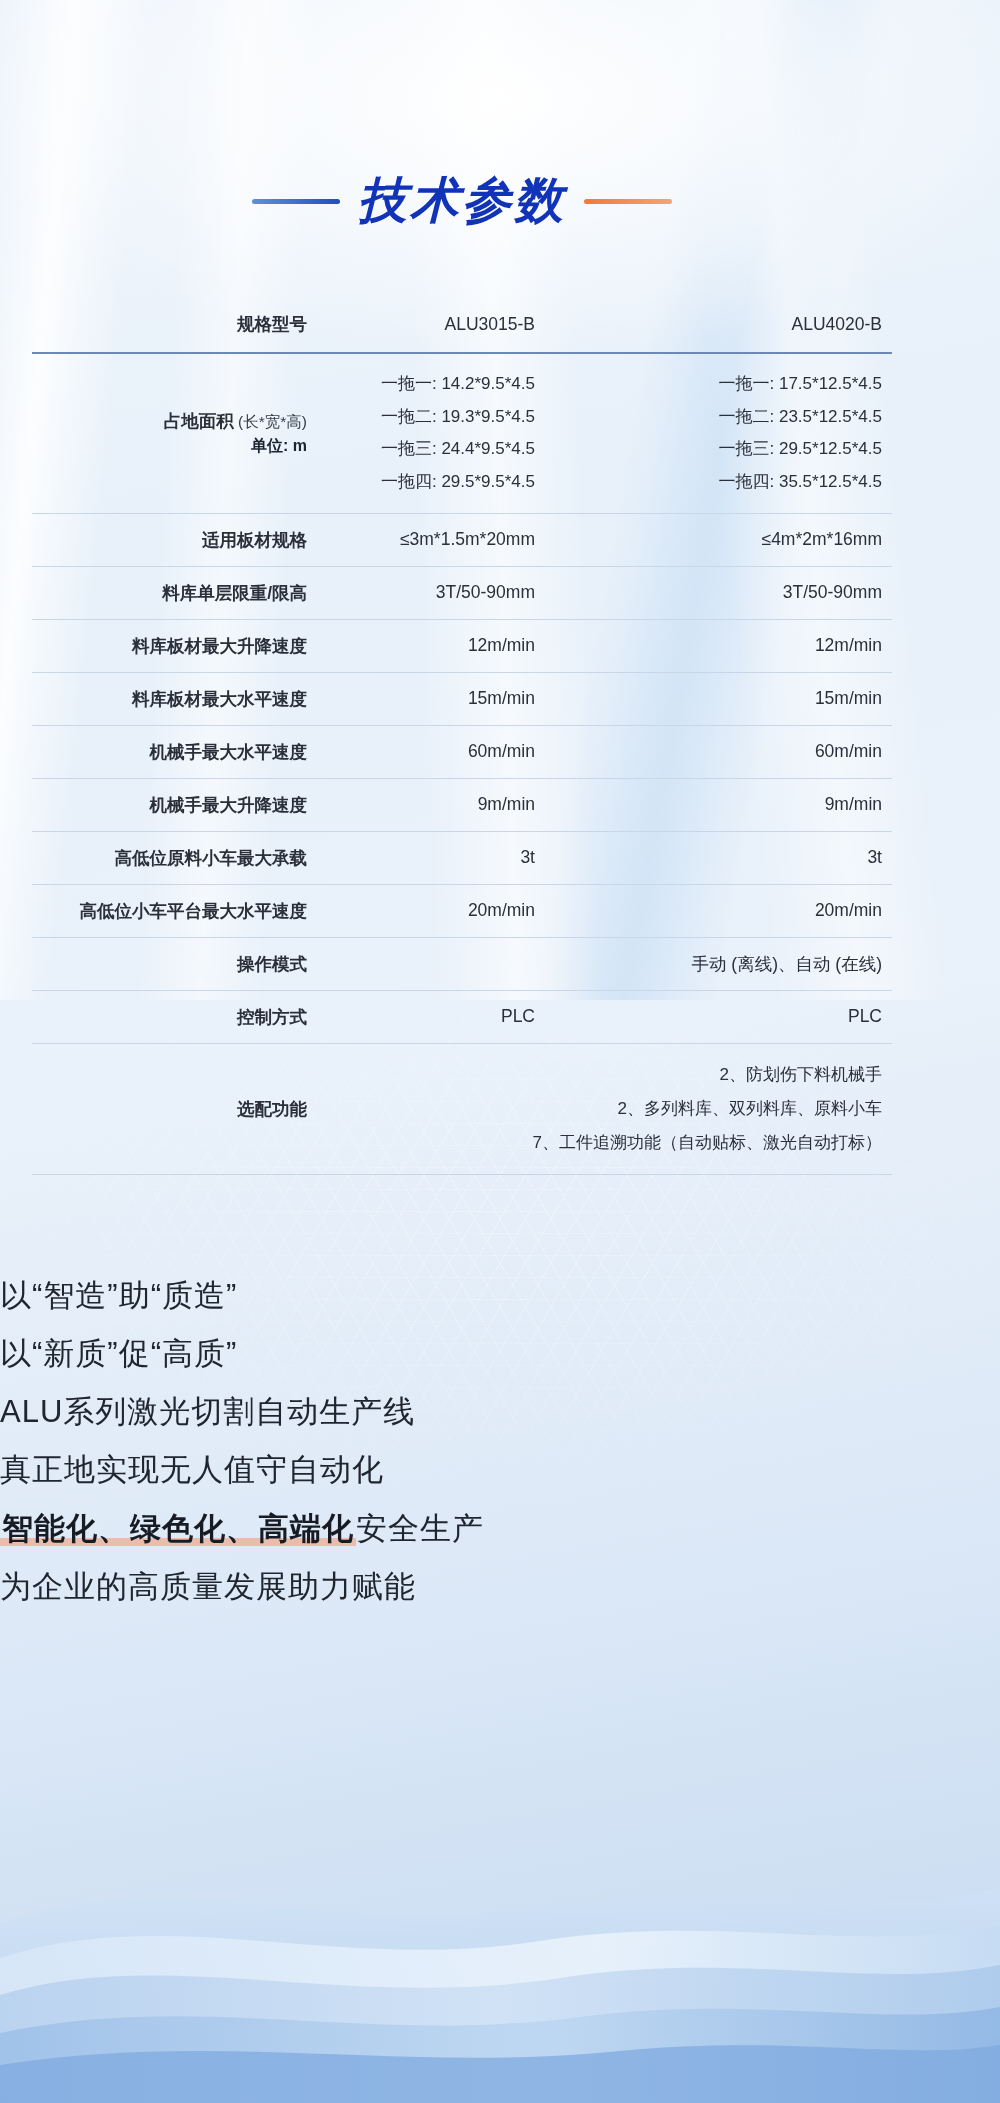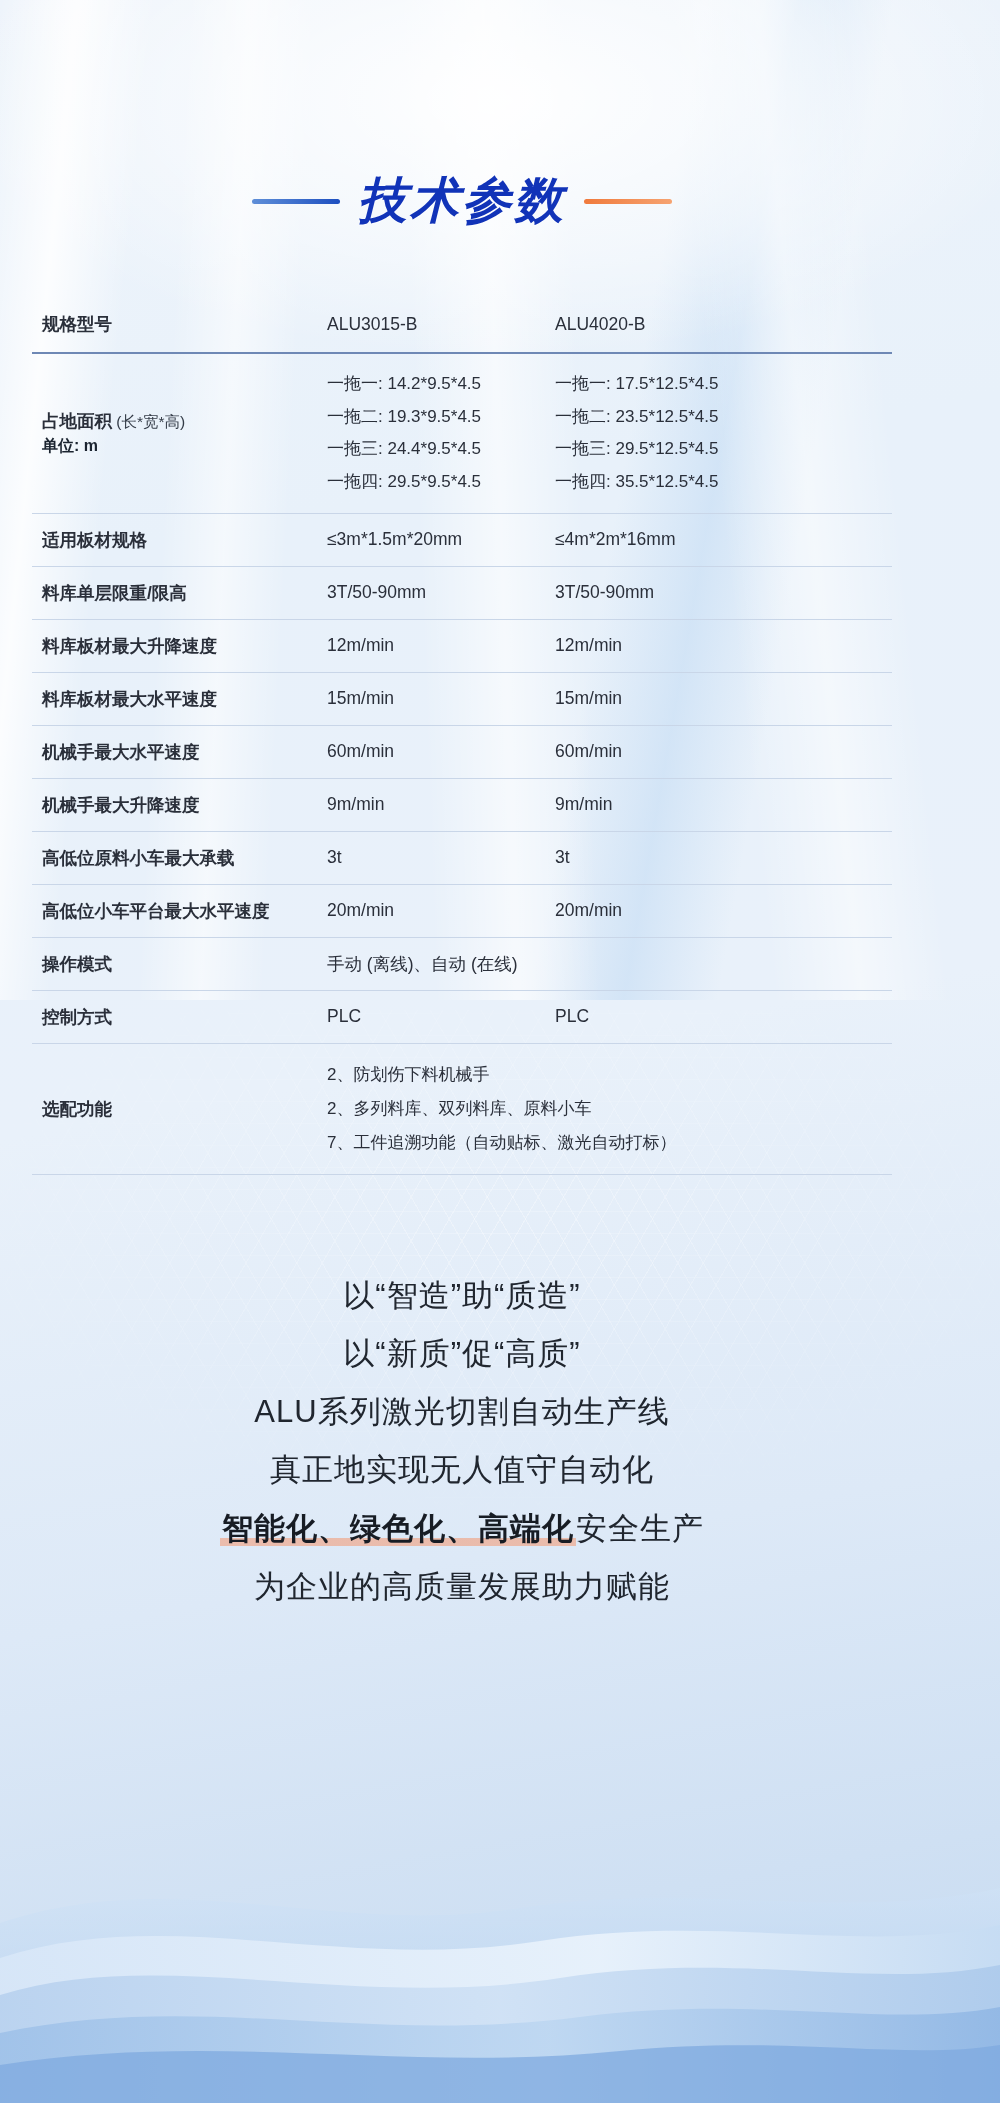--- a/index.html
+++ b/index.html
@@ -56,42 +56,42 @@
   .rule-left  { width: 88px; background: linear-gradient(90deg, #5f8fd8 0%, #1d4fc0 100%); }
   .rule-right { width: 88px; background: linear-gradient(90deg, #f07a3c 0%, #f6a371 100%); }
   .title-text {
     font-size: 49px; font-weight: bold; font-style: italic;
     letter-spacing: 3px; color: #1133b8;
     text-shadow: 0 1px 0 rgba(255,255,255,.7);
   }
 
   
   .table-wrap { margin: 62px 32px 0 32px; }
-  table.spec { width: 100%; border-collapse: collapse; }
+  table.spec { width: 100%; border-collapse: collapse; text-align: right; }
   table.spec td {
     vertical-align: middle;
     padding: 14px 10px;
     font-size: 17.5px;
     color: #2a2f3a;
     border-bottom: 1px solid #c9d6e8;
   }
   table.spec tr.head td { border-bottom: 2px solid #6e88b5; padding-top: 16px; padding-bottom: 16px; }
   table.spec tr.last td { border-bottom: 1px solid #c9d6e8; }
   td.label { width: 285px; font-weight: bold; color: #1b2430; padding-left: 6px; }
   td.c1 { width: 228px; }
   td.c2 { width: auto; }
   td.span2 { }
   .sub { font-weight: normal; font-size: 15.5px; color: #333b47; }
   .unit { display: block; font-weight: bold; font-size: 16px; margin-top: 3px; color: #1b2430; }
   .lines div { line-height: 1.92; font-size: 17px; white-space: nowrap; }
   .optlist div { line-height: 2.0; font-size: 17px; }
   .tall td { padding-top: 18px; padding-bottom: 18px; }
 
   
-  .slogan { margin-top: 92px; text-align: center; }
+  .slogan { margin-top: 92px; }
   .slogan .line {
     font-size: 31px; color: #20262f; line-height: 1.88; letter-spacing: 1px;
   }
   .slogan .line.bold-row { font-size: 31px; }
   .hl {
     font-weight: bold; color: #171c24;
     background: linear-gradient(to top, rgba(244,150,110,.55) 0 8px, rgba(0,0,0,0) 8px);
     padding: 0 2px;
   }
 </style>

